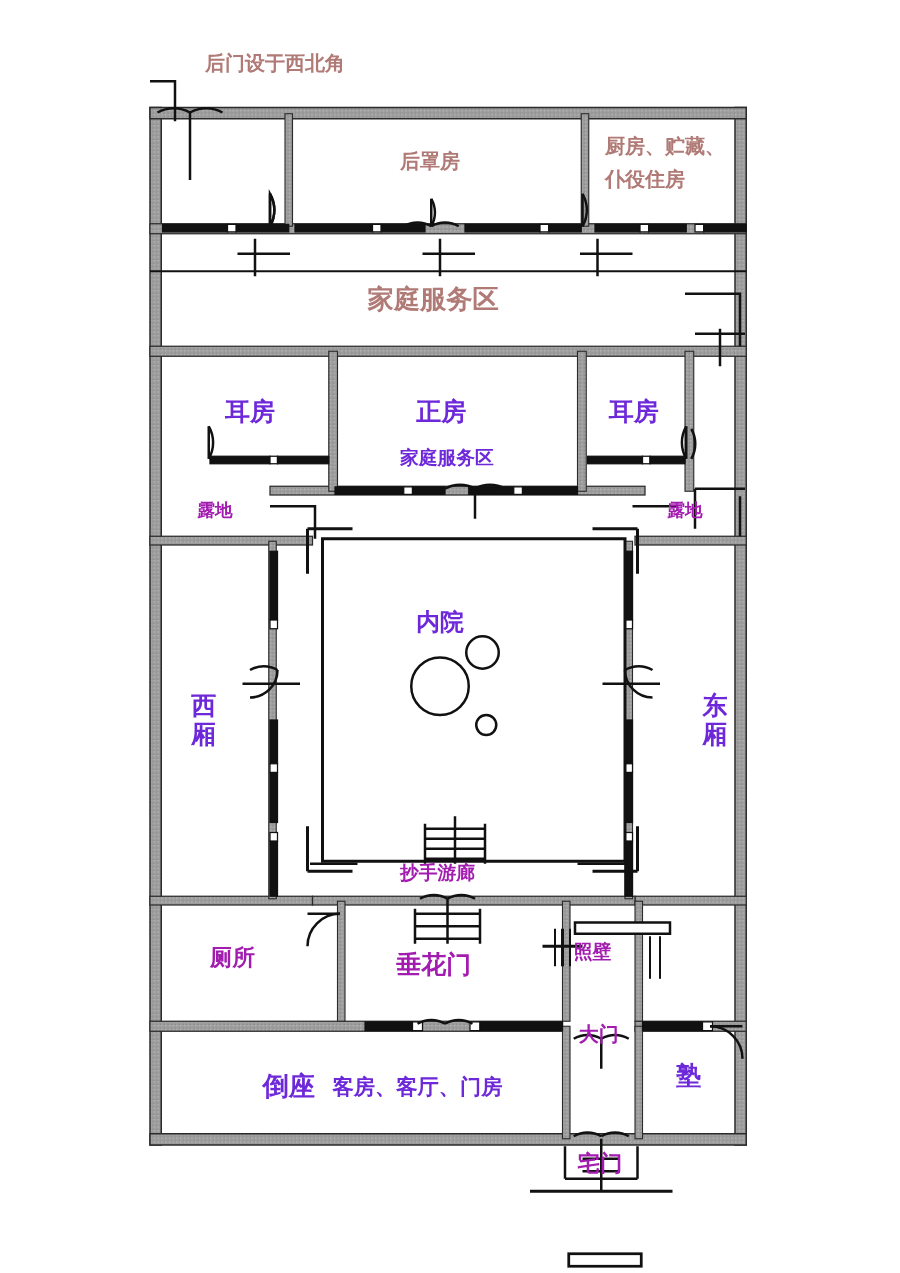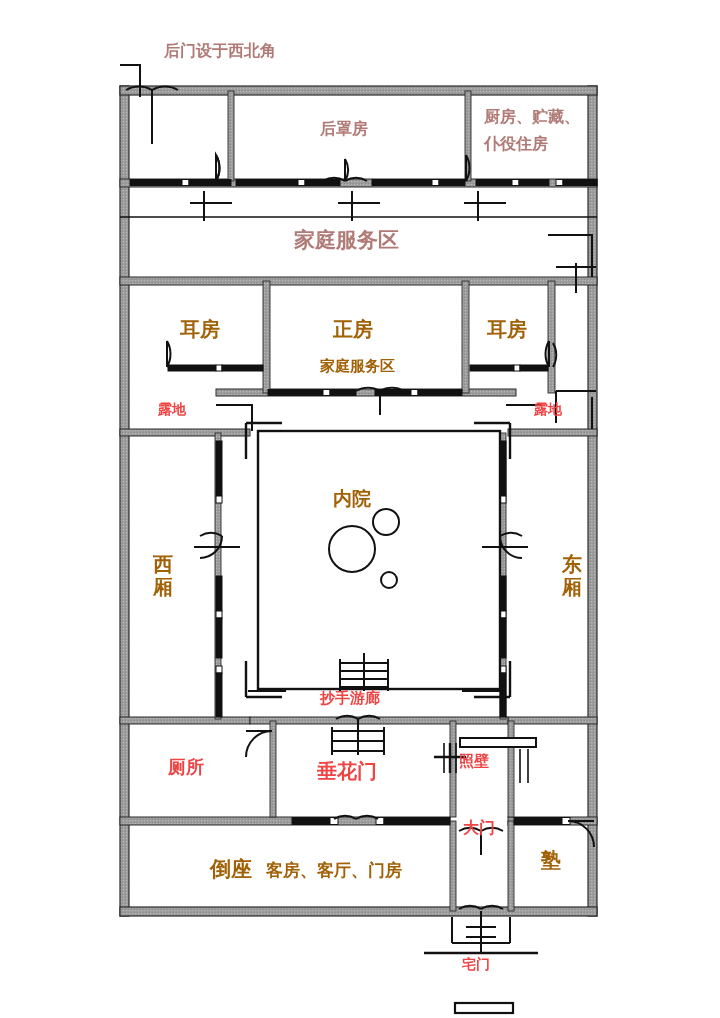--- a/index.html
+++ b/index.html
@@ -3,23 +3,23 @@
 <meta charset="utf-8">
 <style>
   html,body{margin:0;padding:0;background:#ffffff;}
   body{
     font-family:"DejaVu Sans","Liberation Sans",sans-serif;
     width:720px;height:1018px;overflow:hidden;position:relative;
   }
   #stage{position:relative;width:666px;height:1018px;background:#fff;margin-top:31px;}
   svg#plan{position:absolute;left:0;top:0;width:720px;height:1018px;}
   .lbl{position:absolute;white-space:nowrap;line-height:1.25;}
-  .lbl.orange{color:#a16207;font-weight:bold;}
+  .lbl.orange{color:#6d28d9;font-weight:bold;}
   .lbl.mauve{color:#B07A76;font-weight:bold;}
-  .lbl.black{color:#ef4444;font-weight:bold;}
+  .lbl.black{color:#a21caf;font-weight:bold;}
   .vstack{display:flex;flex-direction:column;align-items:center;line-height:1.15;}
   .wm{position:absolute;font-weight:bold;letter-spacing:1px;
       color:#E8531B;
       -webkit-text-stroke:1.2px #3a3a3a;
       paint-order:stroke fill;
       text-shadow:0 1px 0 #777;}
 </style>
 </head>
 <body>
 
@@ -291,18 +291,18 @@
 
   <div class="lbl black" style="left:459px;top:721px;font-size:15px;">照壁</div>
 
   <div class="lbl black" style="left:463px;top:787px;font-size:16px;text-align:center;">大门</div>
 
   <div class="lbl orange" style="left:210px;top:825px;font-size:21px;">倒座</div>
   <div class="lbl orange" style="left:266px;top:829px;font-size:17px;">客房、客厅、门房</div>
 
   <div class="lbl orange" style="left:541px;top:817px;font-size:20px;">塾</div>
 
-  <div class="lbl black" style="left:462px;top:925px;font-size:14px;">宅门</div>
+  <div class="lbl black" style="left:462px;top:890px;font-size:18px;">宅门</div>
 
   <div class="lbl black" style="left:464px;top:1028px;font-size:15px;">影壁</div>
 
 
 </div>
 
 </body></html>

